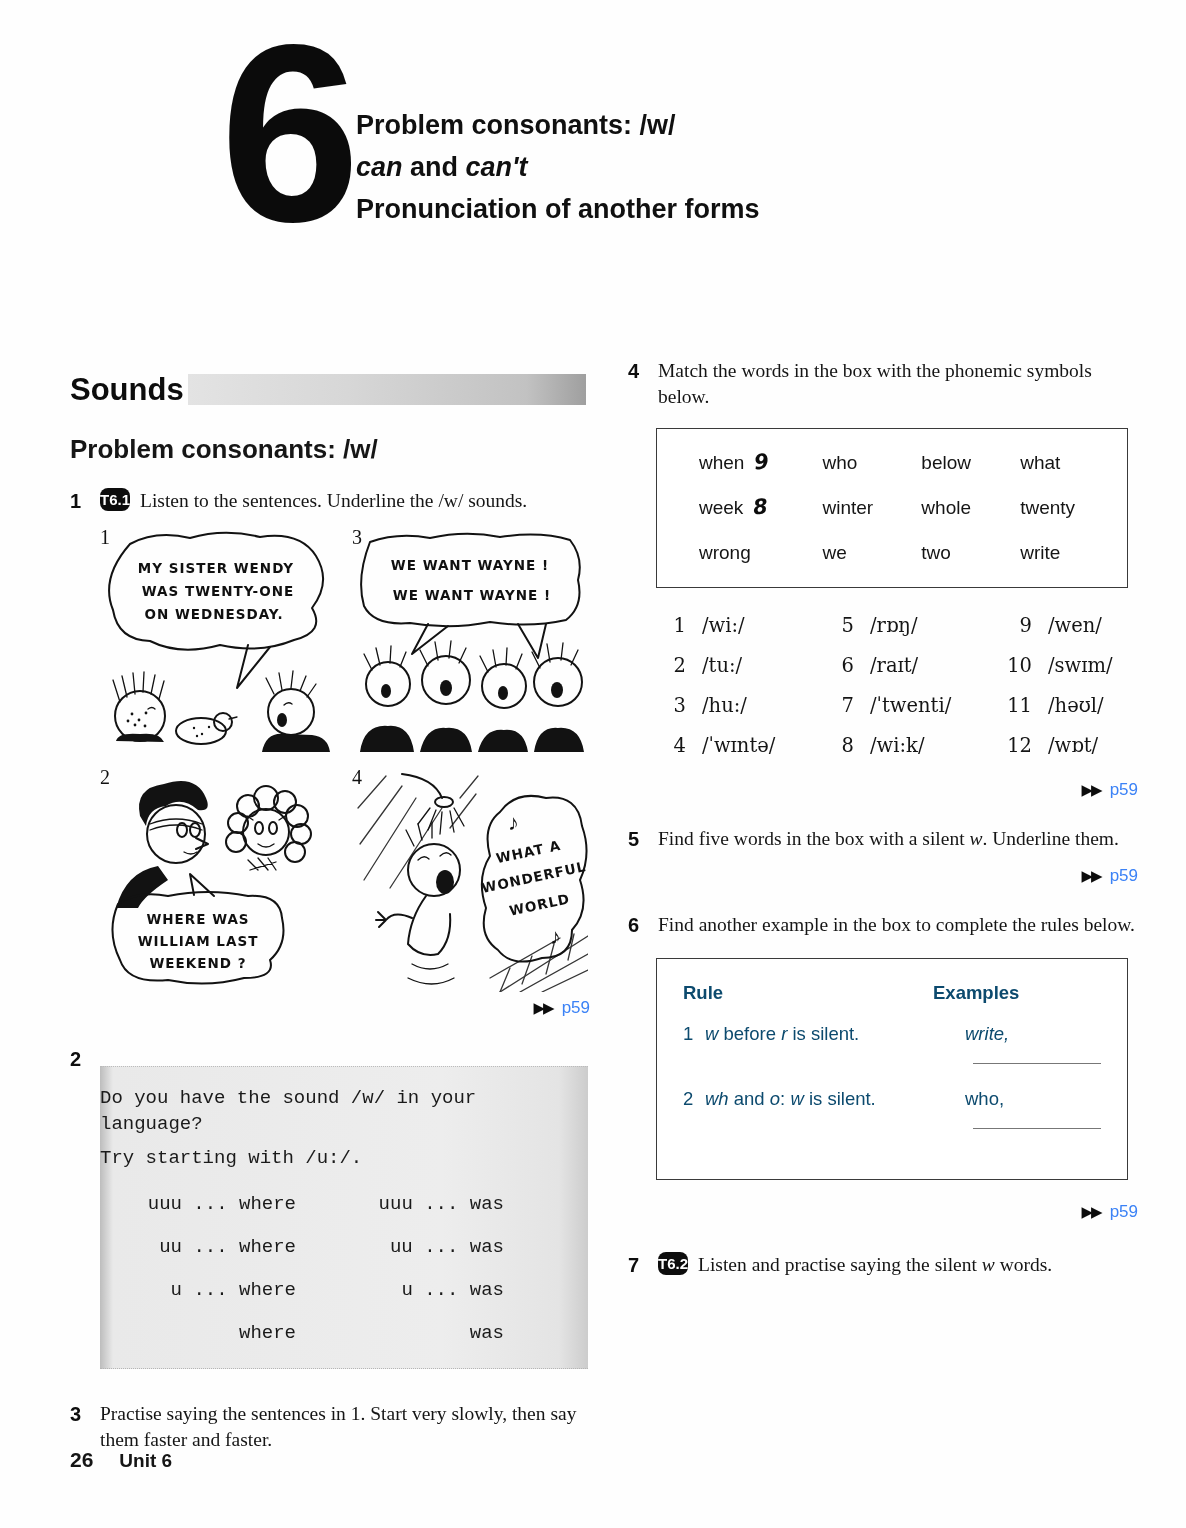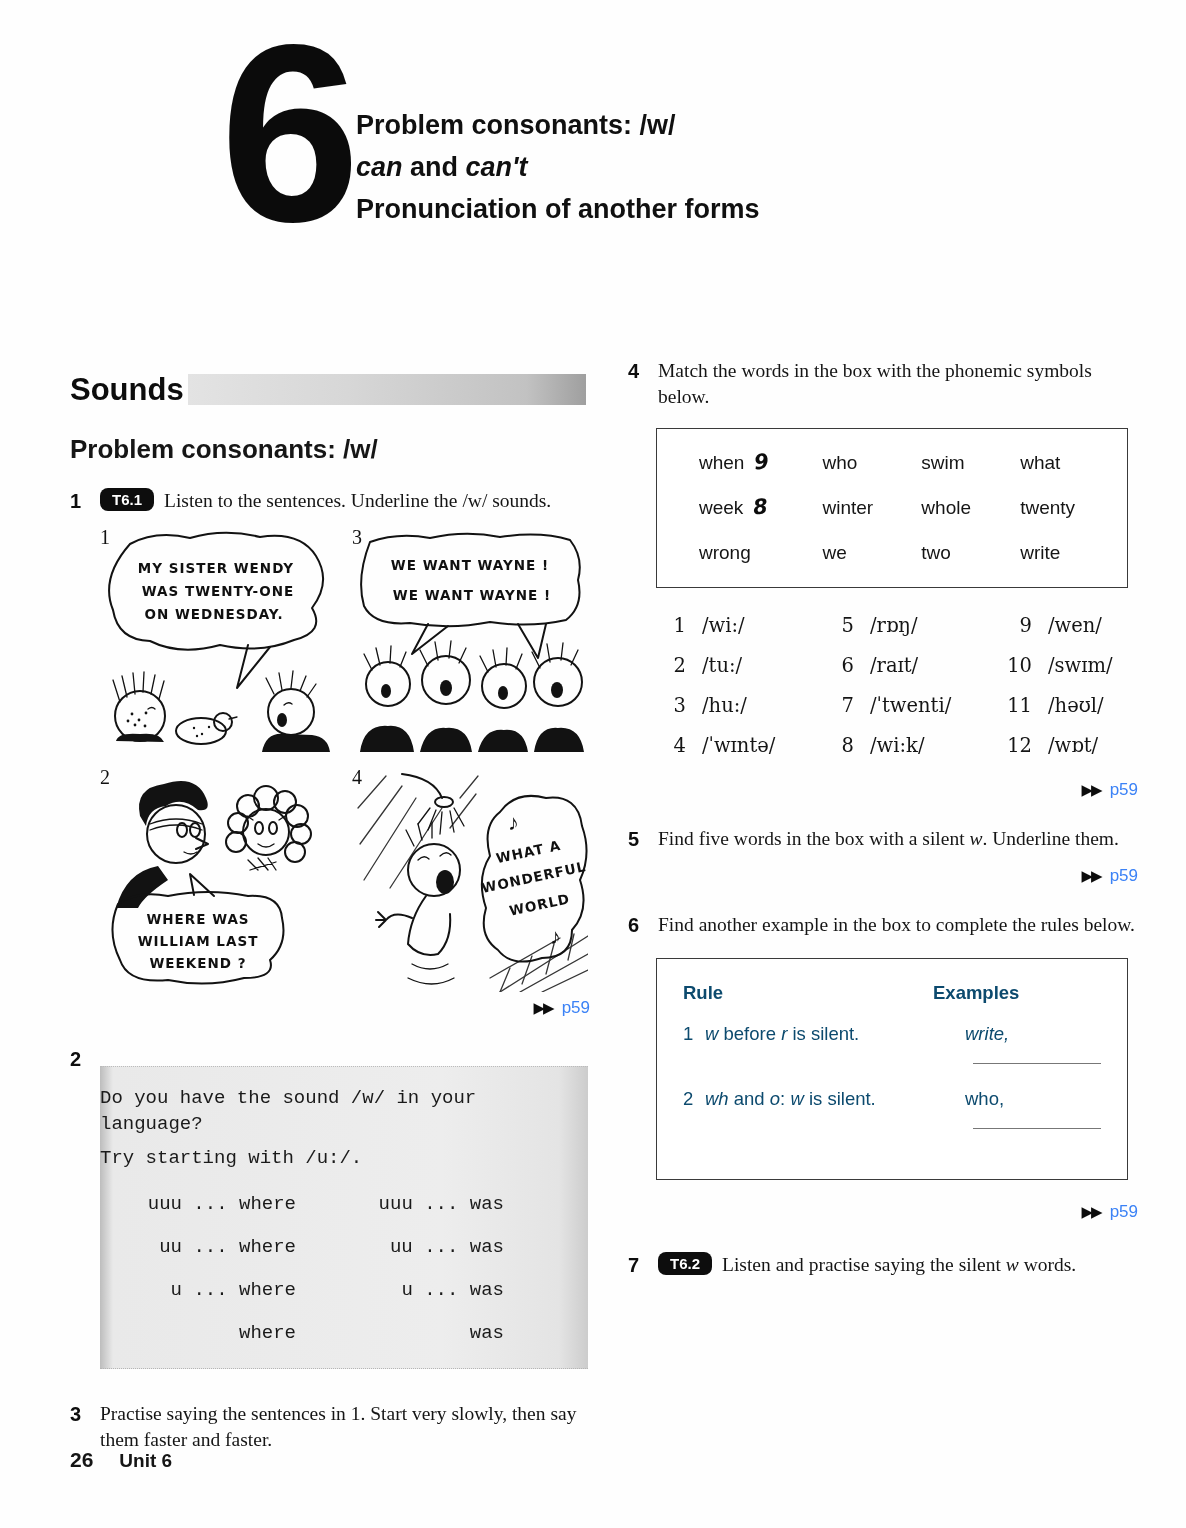--- a/index.html
+++ b/index.html
@@ -39,21 +39,21 @@
   }
   .ex { display:flex; margin-top:24px; }
   .ex .num {
     width:30px; flex:none;
     font:700 20px/26px "Liberation Sans", sans-serif; color:#0d0d0d;
   }
   .ex .body { flex:1; font:400 19.5px/26px "Liberation Serif", serif; }
   .badge {
     display:inline-block; background:#0d0d0d; color:#fff;
     font:700 15px/19px "Liberation Sans", sans-serif;
-    padding:2px 12px; border-radius:8px; margin-right:10px; transform:translateY(-2px);
+    padding:2px 0; border-radius:8px; margin-right:10px; transform:translateY(-2px);
   }
 
   
   .panels {
     margin:14px 0 0 28px; width:490px;
     display:grid; grid-template-columns:238px 238px; gap:16px 14px;
   }
   .panel { position:relative; height:224px; }
   .panel svg { width:100%; height:100%; display:block; }
   .panel-num {
@@ -338,21 +338,21 @@
   <div class="col-right">
 
     <div class="ex" style="margin-top:0;">
       <div class="num">4</div>
       <div class="body">Match the words in the box with the phonemic symbols below.</div>
     </div>
 
     <div class="word-box">
       <span class="cell"><span>when</span><span class="hand">9</span></span>
       <span class="cell">who</span>
-      <span class="cell">swim</span>
+      <span class="cell">below</span>
       <span class="cell">what</span>
       <span class="cell"><span>week</span><span class="hand">8</span></span>
       <span class="cell">winter</span>
       <span class="cell">whole</span>
       <span class="cell">twenty</span>
       <span class="cell">wrong</span>
       <span class="cell">we</span>
       <span class="cell">two</span>
       <span class="cell">write</span>
     </div>

